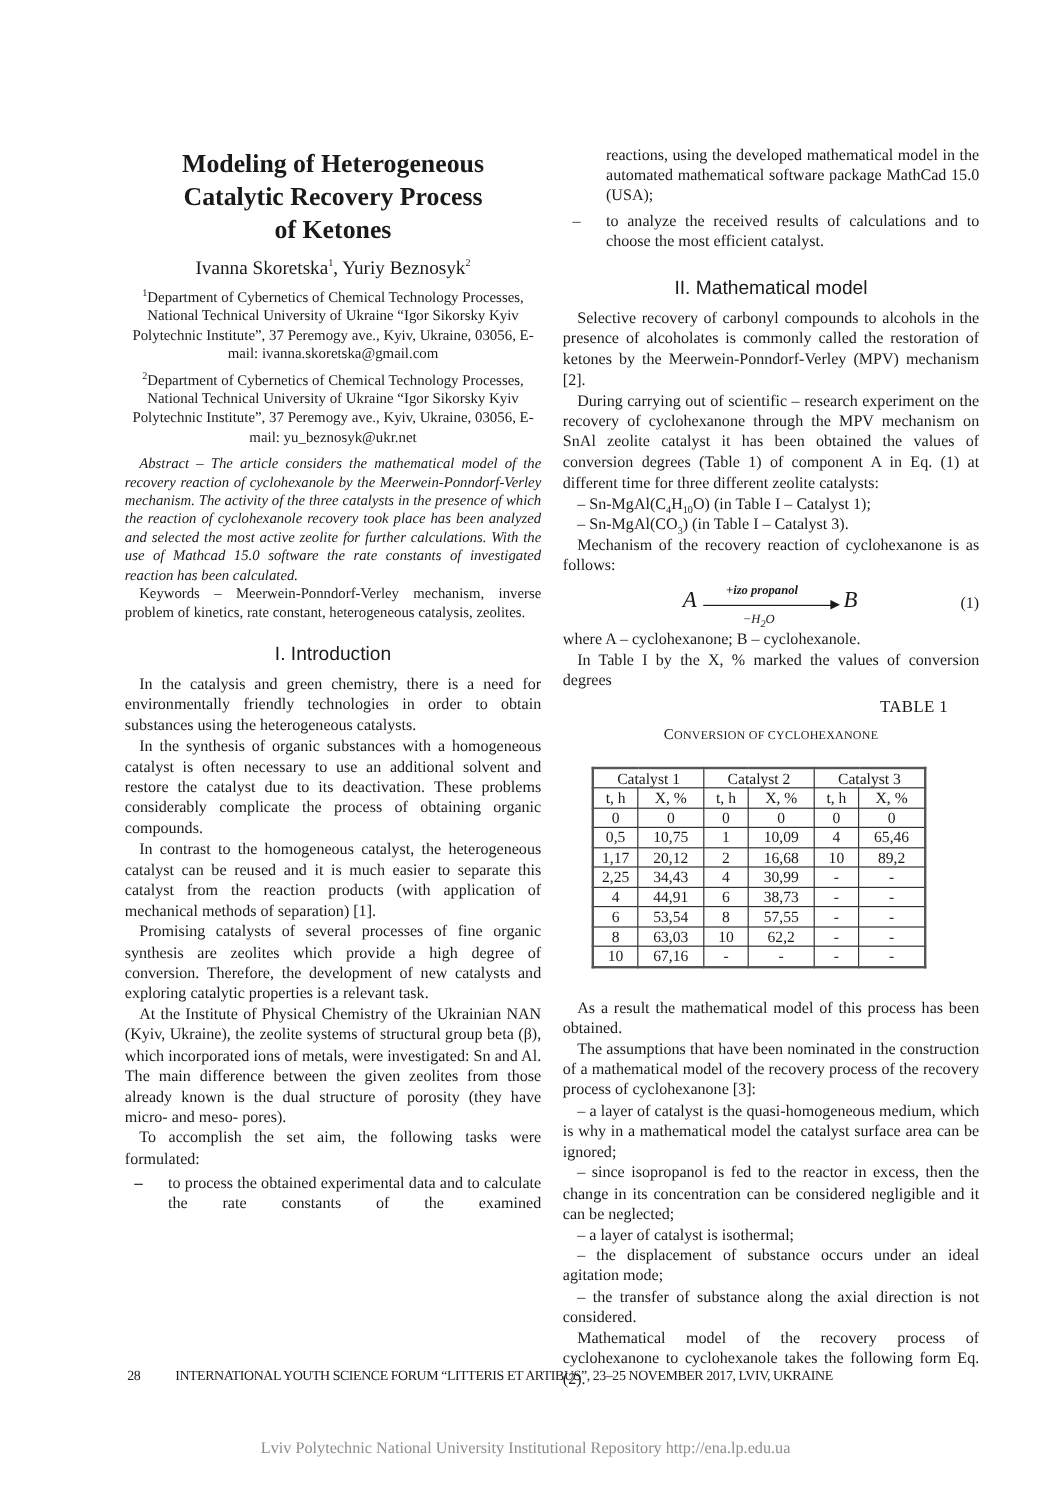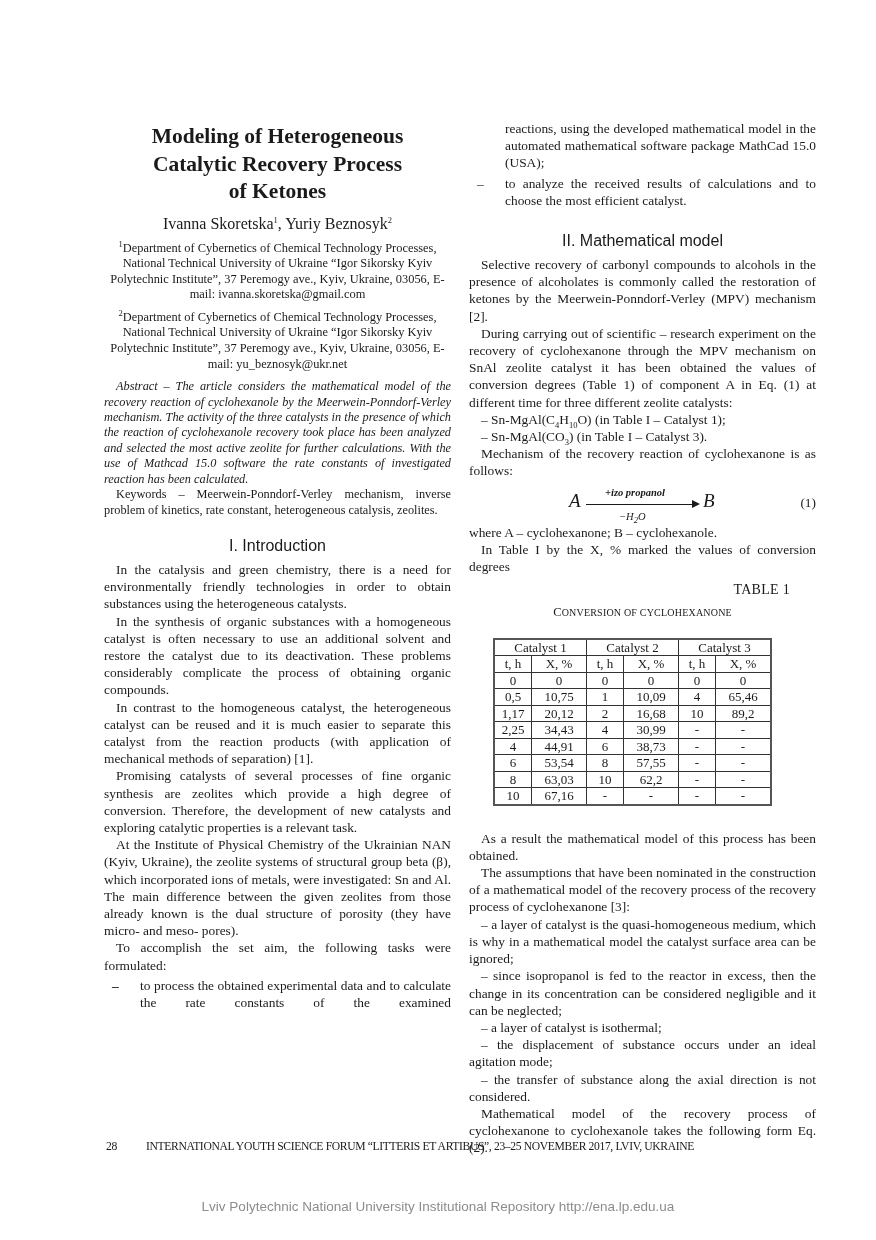--- a/index.html
+++ b/index.html
@@ -28,21 +28,21 @@
   .eq .under { position:absolute; left:150px; top:24px; font-style:italic; font-size:10.5px; }
   .eq .num { position:absolute; right:0; top:10px; }
   .tnum { text-align:right; font-size:14px; margin:6px 26px 6px 0; letter-spacing:0.3px; }
   .tcap { text-align:center; font-size:10px; letter-spacing:0.2px; margin-bottom:16px; }
   .tcap .big { font-size:12.5px; }
   table { border-collapse:collapse; margin:0 auto 0 24px; font-size:13px; border:2px solid #555; }
   td { border:1px solid #333; text-align:center; padding:0; height:15.5px; line-height:15.5px; }
   td.th { width:36px; } td.xv { width:54px; }
   .footer { position:absolute; left:106px; top:1140px; font-size:11.6px; letter-spacing:-0.35px; }
   .footer .pg { display:inline-block; width:40px; }
-  .repo { position:absolute; top:1199px; left:0; width:876px; text-align:center; font-family:Liberation Sans, sans-serif; font-size:13.5px; color:#8c8c8c; }
+  .repo { position:absolute; top:1199px; left:0; width:876px; text-align:center; font-family:Liberation Serif, serif; font-size:13.5px; color:#8c8c8c; }
   sup { font-size:8.5px; line-height:0; }
   sub { font-size:8.5px; line-height:0; }
 </style>
 </head>
 <body>
 
 <div class="col left">
   <div class="title">
     <div>Modeling of Heterogeneous</div>
     <div>Catalytic Recovery Process</div>

